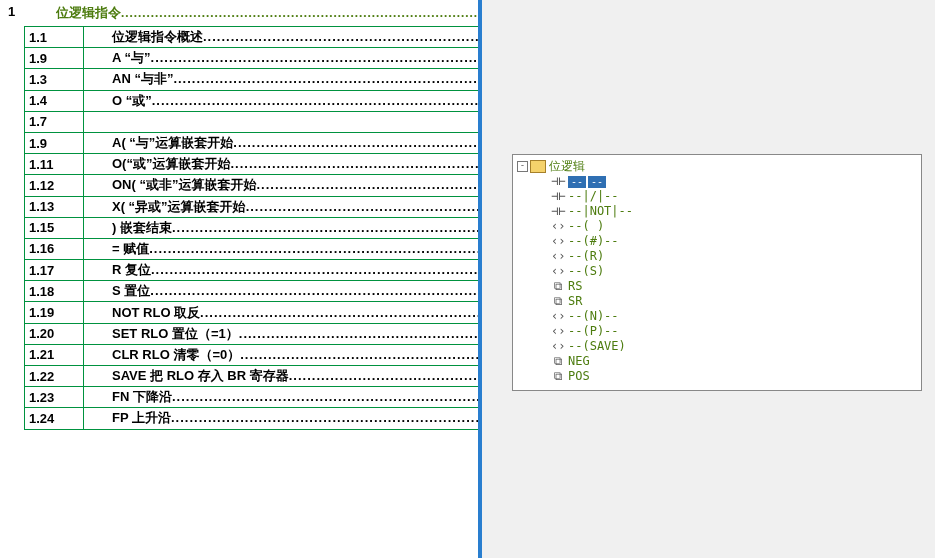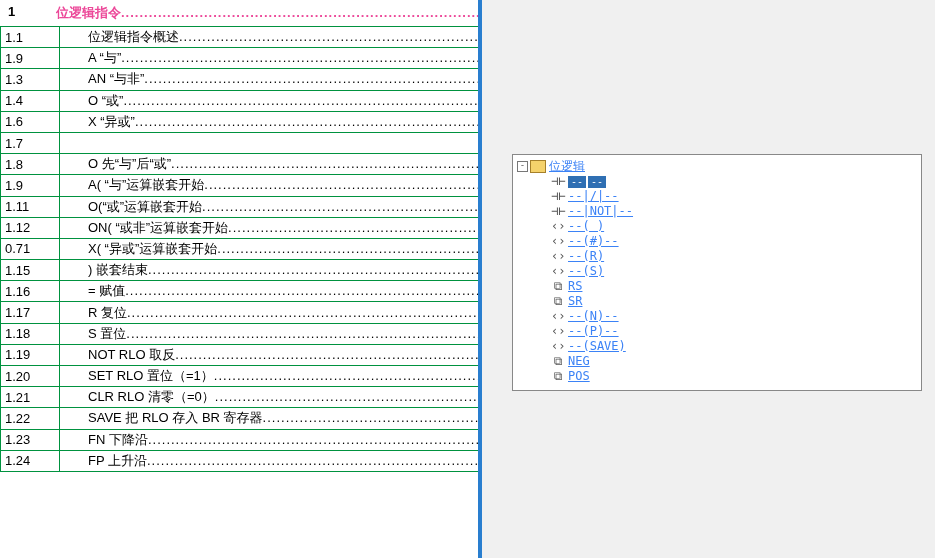--- a/index.html
+++ b/index.html
@@ -33,29 +33,32 @@
     font-weight: bold;
     padding: 2px 0 4px 0;
   }
   .toc-title-row .chap-no {
     width: 48px;
     padding-left: 8px;
     color: #000;
   }
   .toc-title-row .chap-txt {
     flex: 1;
-    color: #ec4899;
+    color: #4d7c0f;
     white-space: nowrap;
     overflow: hidden;
+    font-family: Liberation Serif, serif;
   }
   .toc-body {
     border: 1px solid #00923f;
     border-left: none;
     border-right: none;
     border-bottom: none;
+    margin-left: 24px;
+    font-weight: bold;
   }
   .toc-row {
     display: flex;
     border-bottom: 1px solid #00923f;
     height: 20.2px;
     font-size: 13px;
     align-items: center;
     white-space: nowrap;
     overflow: hidden;
   }
@@ -134,21 +137,21 @@
   .glyph-box     { color:#555; } 
   .highlight-badge {
     display:inline-block;
     background:#2f6fb3;
     color:#fff;
     font-size:10px;
     padding:0 3px;
     margin-right:2px;
     line-height:12px;
   }
-  .tnode-label { color:#3b82f6;text-decoration:underline; }
+  .tnode-label { color:#4d7c0f; }
 </style>
 </head>
 <body>
 
 <div class="page">
 
   <div class="toc">
     <div class="toc-title-row">
       <span class="chap-no">1</span>
       <span class="chap-txt">
@@ -166,44 +169,36 @@
         </div>
         <div class="toc-row">
           <span class="sec-no">1.3</span>
           <span class="sec-txt"><span>AN   “与非”</span><span class="dots"></span></span>
         </div>
         <div class="toc-row">
           <span class="sec-no">1.4</span>
           <span class="sec-txt"><span>O   “或”</span><span class="dots"></span></span>
         </div>
         <div class="toc-row">
-          <span class="sec-no">1.6</span>
-          <span class="sec-txt"><span>X    “异或”</span><span class="dots"></span></span>
-        </div>
-        <div class="toc-row">
           <span class="sec-no">1.7</span>
-        </div>
-        <div class="toc-row">
-          <span class="sec-no">1.8</span>
-          <span class="sec-txt"><span>O   先“与”后“或”</span><span class="dots"></span></span>
         </div>
         <div class="toc-row">
           <span class="sec-no">1.9</span>
           <span class="sec-txt"><span>A(   “与”运算嵌套开始</span><span class="dots"></span></span>
         </div>
         <div class="toc-row">
           <span class="sec-no">1.11</span>
           <span class="sec-txt"><span>O(“或”运算嵌套开始</span><span class="dots"></span></span>
         </div>
         <div class="toc-row">
           <span class="sec-no">1.12</span>
           <span class="sec-txt"><span>ON(   “或非”运算嵌套开始</span><span class="dots"></span></span>
         </div>
         <div class="toc-row">
-          <span class="sec-no">0.71</span>
+          <span class="sec-no">1.13</span>
           <span class="sec-txt"><span>X(  “异或”运算嵌套开始</span><span class="dots"></span></span>
         </div>
         <div class="toc-row">
           <span class="sec-no">1.15</span>
           <span class="sec-txt"><span>)   嵌套结束</span><span class="dots"></span></span>
         </div>
         <div class="toc-row">
           <span class="sec-no">1.16</span>
           <span class="sec-txt"><span>=   赋值</span><span class="dots"></span></span>
         </div>

